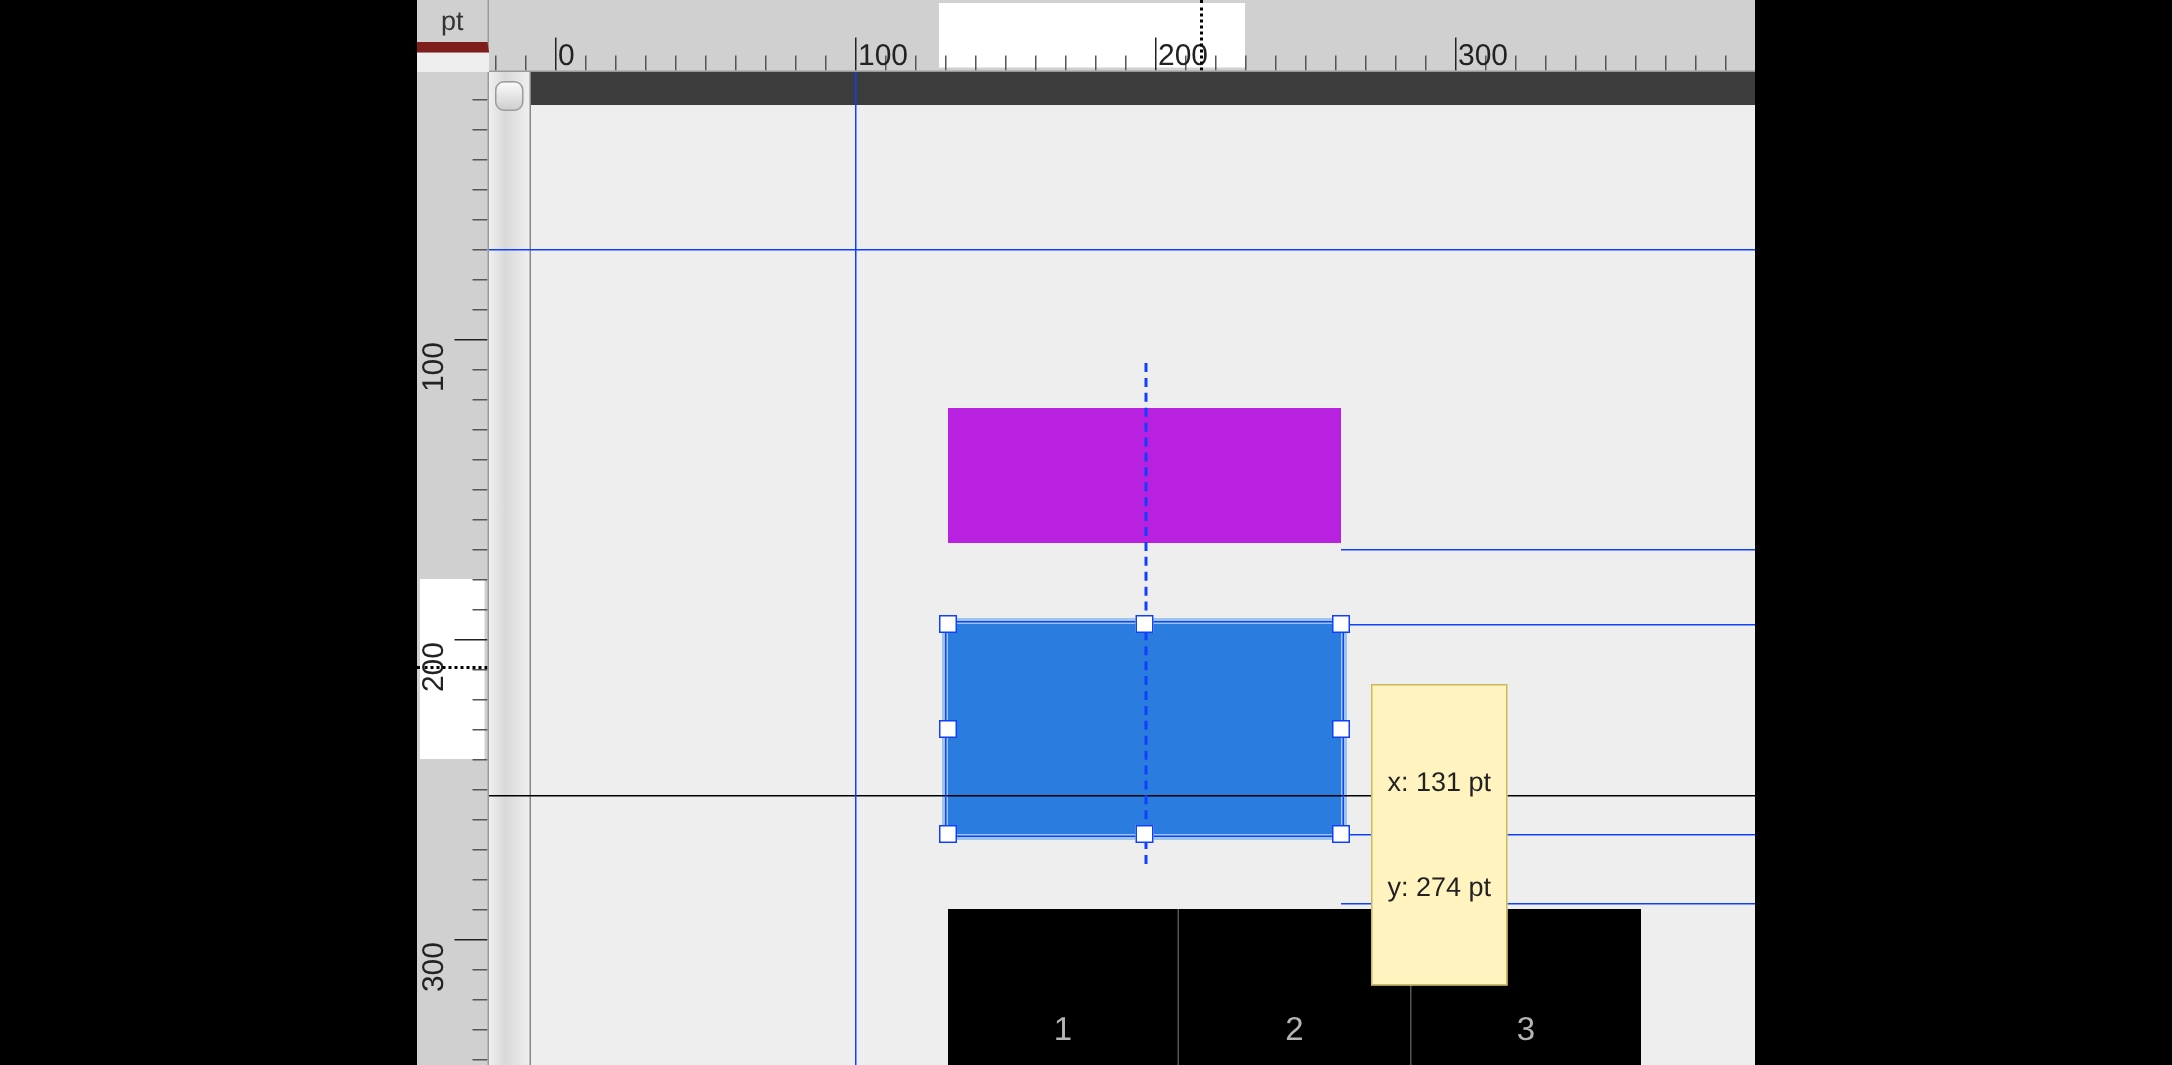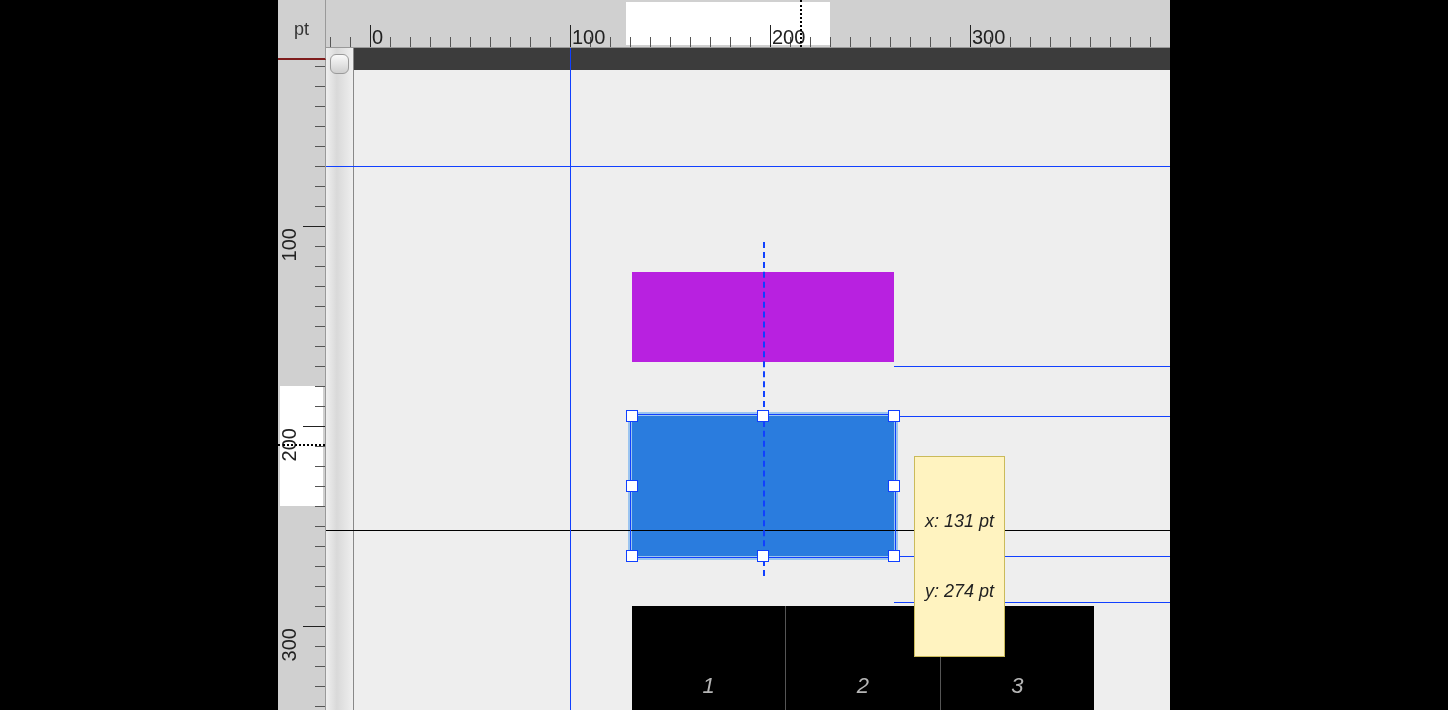--- a/index.html
+++ b/index.html
@@ -16,24 +16,24 @@
       left: 278px;
       top: 0;
       width: 892px;
       height: 710px;
       background: #eee;
     }
     
     .unit-box {
       position: absolute;
       left: 0; top: 0;
-      width: 48px; height: 60px;
+      width: 48px; height: 35px;
       background: #d0d0d0;
       border-right: 1px solid #999;
-      border-bottom: 2px solid #7f1d1d;
+      border-bottom: 7px solid #7f1d1d;
       display: flex;
       align-items: center;
       justify-content: center;
       font-size: 18px;
       color: #333;
       z-index: 50;
     }
     
     .h-ruler {
       position: absolute;
@@ -133,21 +133,20 @@
       position: absolute;
       left: 28px; right: 0;
       top: 0; height: 22px;
       background: #3c3c3c;
       z-index: 4;
     }
     .canvas {
       position: absolute;
       left: 28px; top: 22px; right: 0; bottom: 0;
       background: #eee;
-      font-style: italic;
     }
     
     .guide-v {
       position: absolute;
       top: -22px; bottom: -100px;
       width: 0;
       border-left: 1.5px solid #1040ff;
       z-index: 30;
     }
     .guide-h-full {

